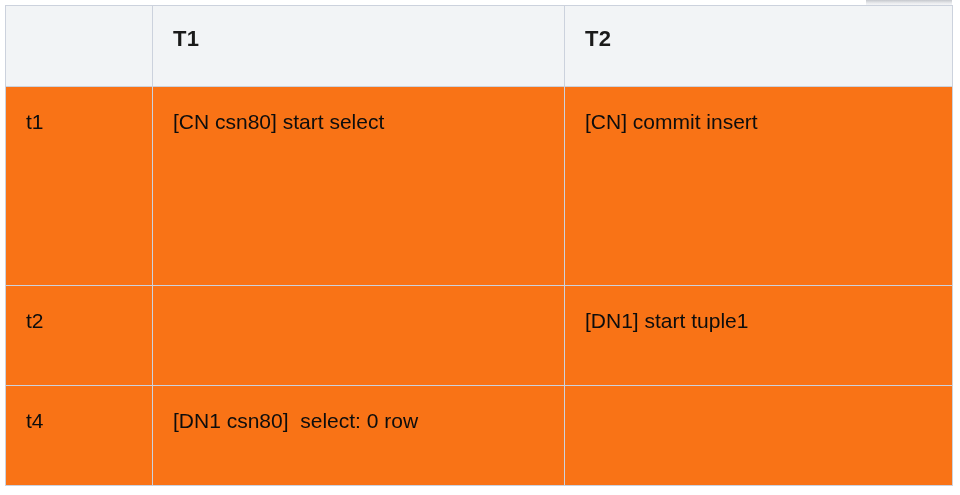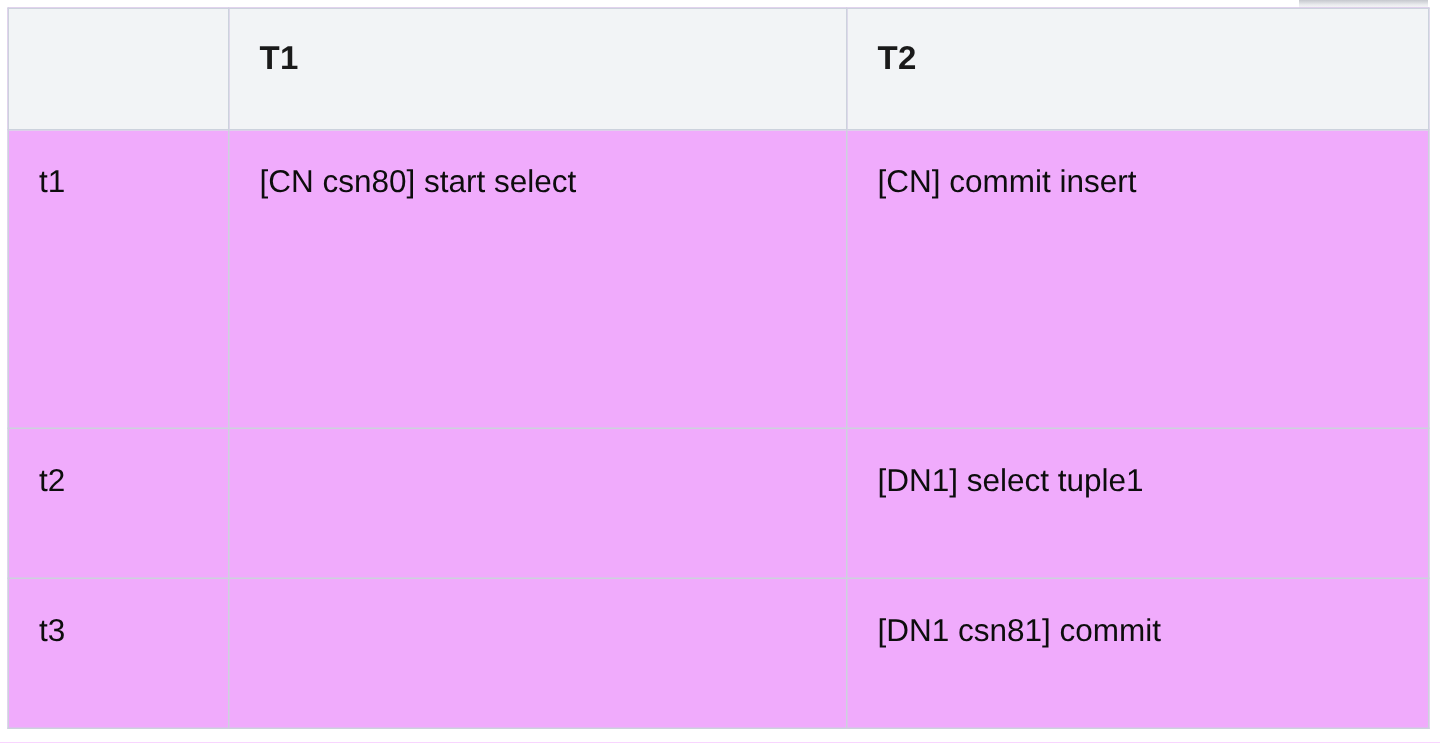--- a/index.html
+++ b/index.html
@@ -35,21 +35,21 @@
     top: 5px;
     width: 947px;
     height: 481px;
   }
 
   table.txn-table {
     border-collapse: collapse;
     table-layout: fixed;
     width: 947px;
     height: 481px;
-    background: #f0abfc;
+    background: #f97316;
   }
 
   table.txn-table th,
   table.txn-table td {
     border: 1px solid #ccd2dd;
     vertical-align: top;
     text-align: left;
     padding: 0;
   }
 
@@ -125,29 +125,29 @@
         </td>
       </tr>
       <tr class="row-t2">
         <td>
           <div class="cell-inner">t2</div>
         </td>
         <td class="empty-cell">
           <div class="cell-inner"></div>
         </td>
         <td>
-          <div class="cell-inner">[DN1] select tuple1</div>
+          <div class="cell-inner">[DN1] start tuple1</div>
         </td>
       </tr>
-      <tr class="row-t3">
+      <tr class="row-t4">
         <td>
-          <div class="cell-inner">t3</div>
+          <div class="cell-inner">t4</div>
+        </td>
+        <td>
+          <div class="cell-inner">[DN1 csn80]  select: 0 row</div>
         </td>
         <td class="empty-cell">
           <div class="cell-inner"></div>
-        </td>
-        <td>
-          <div class="cell-inner">[DN1 csn81] commit</div>
         </td>
       </tr>
     </tbody>
   </table>
 </div>
 
 </body></html>

